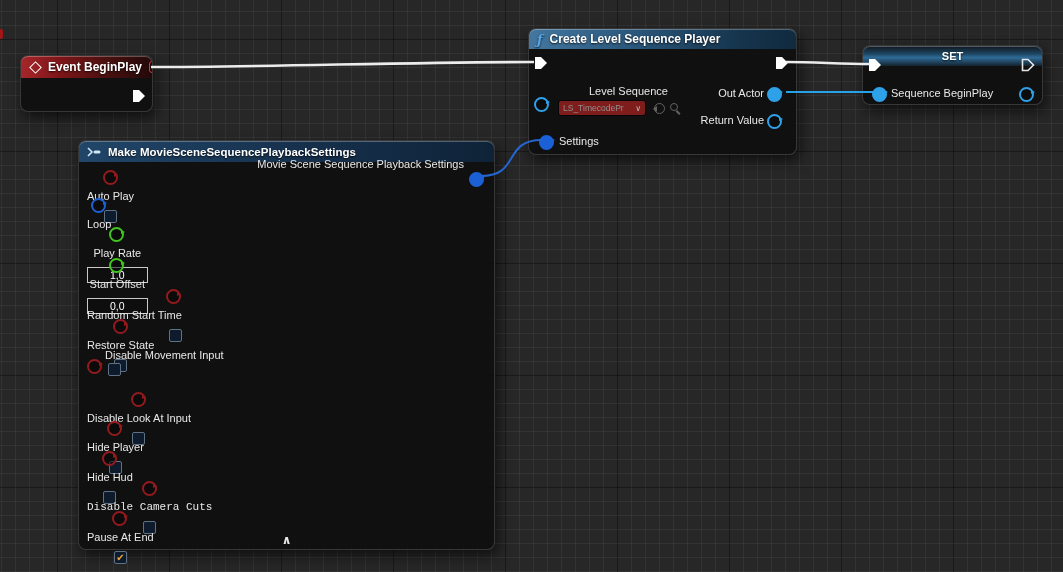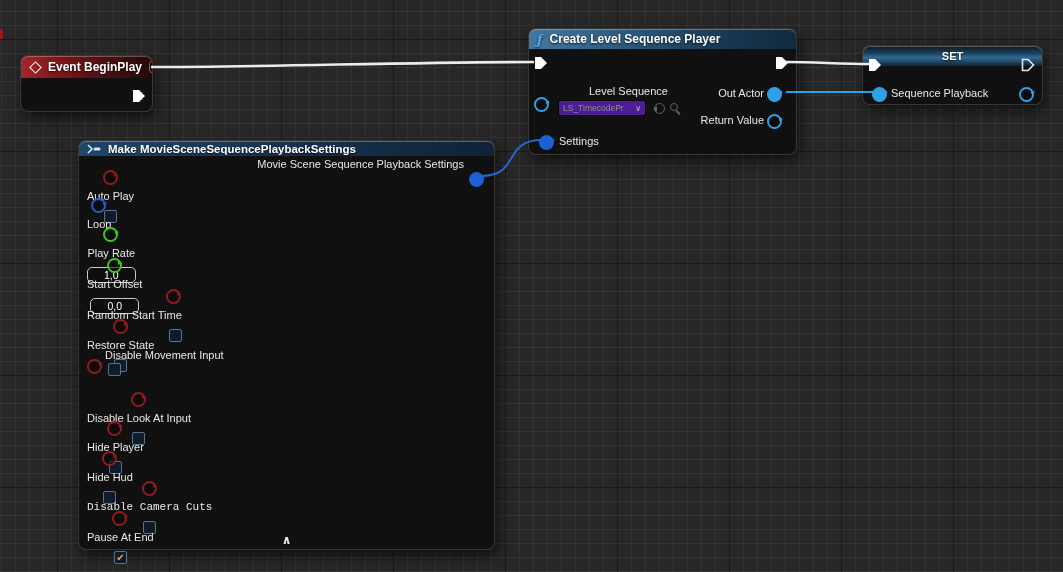--- a/index.html
+++ b/index.html
@@ -30,21 +30,21 @@
     display:flex;align-items:center;gap:7px;padding:0 8px;
     border-radius:7px 7px 0 0;
     box-shadow:inset 0 1px 0 rgba(255,255,255,0.28);
     white-space:nowrap;overflow:hidden;
   }
   .ntitle{font-weight:bold;font-size:12px;color:#fff;text-shadow:0 1px 2px rgba(0,0,0,0.8);}
   
   .event-head{height:22px;background:linear-gradient(90deg,#a6262a 0%,#7c1518 30%,#47100f 68%,#230909 100%);}
   .fn-head{height:20px;background:linear-gradient(90deg,#44779f 0%,#2c5a7f 35%,#16354e 78%,#102a3e 100%);}
   .set-head{height:20px;background:linear-gradient(180deg,#10161c 0%,#1d4460 38%,#2e6b96 58%,#14222e 100%);justify-content:center;}
-  .make-head{height:15px;background:linear-gradient(90deg,#214669 0%,#16304c 55%,#0f2338 100%);}
+  .make-head{height:21px;background:linear-gradient(90deg,#214669 0%,#16304c 55%,#0f2338 100%);}
   .make-head .ntitle{font-size:11.5px;}
   
   .exec{position:absolute;z-index:4;}
   
   .pin{position:absolute;width:16px;height:13px;z-index:4;}
   .pin::before{content:"";position:absolute;left:0;top:1px;width:11px;height:11px;border:2.2px solid;border-radius:50%;background:rgba(8,8,8,0.55);}
   .pin::after{content:"";position:absolute;left:11.5px;top:3.6px;border-left:4px solid;border-top:2.9px solid transparent;border-bottom:2.9px solid transparent;}
   .pin.filled::before{background:currentColor;}
   .pin.inline{position:relative;flex:none;}
   .pc-bool{color:#951a1e;}
@@ -52,26 +52,26 @@
   .pc-struct{color:#1c60d6;}
   .pc-obj{color:#2fa1e8;}
   
   .plabel{font-size:11px;color:#e8e8e8;white-space:nowrap;}
   .abs{position:absolute;}
   .r{text-align:right;}
   
   .cb{width:13px;height:13px;background:#0d1b2c;border:1px solid #5e7283;border-radius:2px;
       display:flex;align-items:center;justify-content:center;
       font-size:10px;font-weight:bold;color:#f0a63c;flex:none;line-height:1;}
-  .numfield{height:16px;min-width:24px;padding:0 16px;background:#0e0e0e;border:1px solid #c9c9c9;border-radius:5px;
+  .numfield{height:16px;min-width:24px;padding:0 22px;background:#0e0e0e;border:1px solid #c9c9c9;border-radius:0;
       color:#fff;font-size:10.5px;display:flex;align-items:center;justify-content:center;flex:none;}
   
   .mrow{position:absolute;left:8px;display:flex;align-items:center;gap:8px;height:18px;flex-direction:column;}
   
-  .dropdown{position:absolute;width:88px;height:16px;background:#4c1d95;border:1px solid #060606;border-radius:3px;
+  .dropdown{position:absolute;width:88px;height:16px;background:#7f1d1d;border:1px solid #060606;border-radius:3px;
       display:flex;align-items:center;padding:0 4px;gap:3px;z-index:4;}
   .dropdown .dval{flex:1;font-size:8.5px;color:#909090;white-space:nowrap;overflow:hidden;}
   .dropdown .dchev{font-size:8px;color:#b9b9b9;flex:none;}
   
   .icon-usesel{position:absolute;width:11px;height:11px;border:1.6px solid #636363;border-radius:50%;z-index:4;}
   .icon-usesel::before{content:"";position:absolute;left:-2px;top:2px;border-right:4px solid #636363;border-top:3px solid transparent;border-bottom:3px solid transparent;}
   .icon-mag{position:absolute;width:8px;height:8px;border:1.6px solid #636363;border-radius:50%;z-index:4;}
   .icon-mag::after{content:"";position:absolute;left:6px;top:6px;width:5px;height:1.7px;background:#636363;transform:rotate(45deg);transform-origin:0 0;}
   
   .ev-icon{flex:none;width:12px;height:12px;position:relative;}
@@ -142,21 +142,21 @@
     <div class="nhead set-head">
       <span class="ntitle" style="font-size:11px;">SET</span>
     </div>
     <svg class="exec" style="left:5px;top:12px;" width="14" height="14" viewBox="0 0 14 14">
       <path d="M1,1 L7,1 L13,7 L7,13 L1,13 Z" fill="#fff"></path>
     </svg>
     <svg class="exec" style="right:7px;top:12px;" width="14" height="14" viewBox="0 0 14 14">
       <path d="M1.5,1.5 L7,1.5 L12.5,7 L7,12.5 L1.5,12.5 Z" fill="none" stroke="#e6e6e6" stroke-width="1.6"></path>
     </svg>
     <span class="pin pc-obj filled" style="left:9px;top:40px;"></span>
-    <span class="plabel abs" style="left:28px;top:41px;">Sequence Playback</span>
+    <span class="plabel abs" style="left:28px;top:41px;">Sequence BeginPlay</span>
     <span class="pin pc-obj" style="right:7px;top:40px;"></span>
   </div>
 
   <div class="node" style="left:78px;top:140px;width:417px;height:410px;">
     <div class="nhead make-head">
       <svg width="14" height="10">
         <path d="M1,1 L5,5 L1,9" stroke="#cfe6f5" fill="none" stroke-width="1.6"></path>
         <rect x="6.5" y="3.5" width="7" height="3" rx="1.5" fill="#cfe6f5"></rect>
       </svg>
       <span class="ntitle">Make MovieSceneSequencePlaybackSettings</span>

